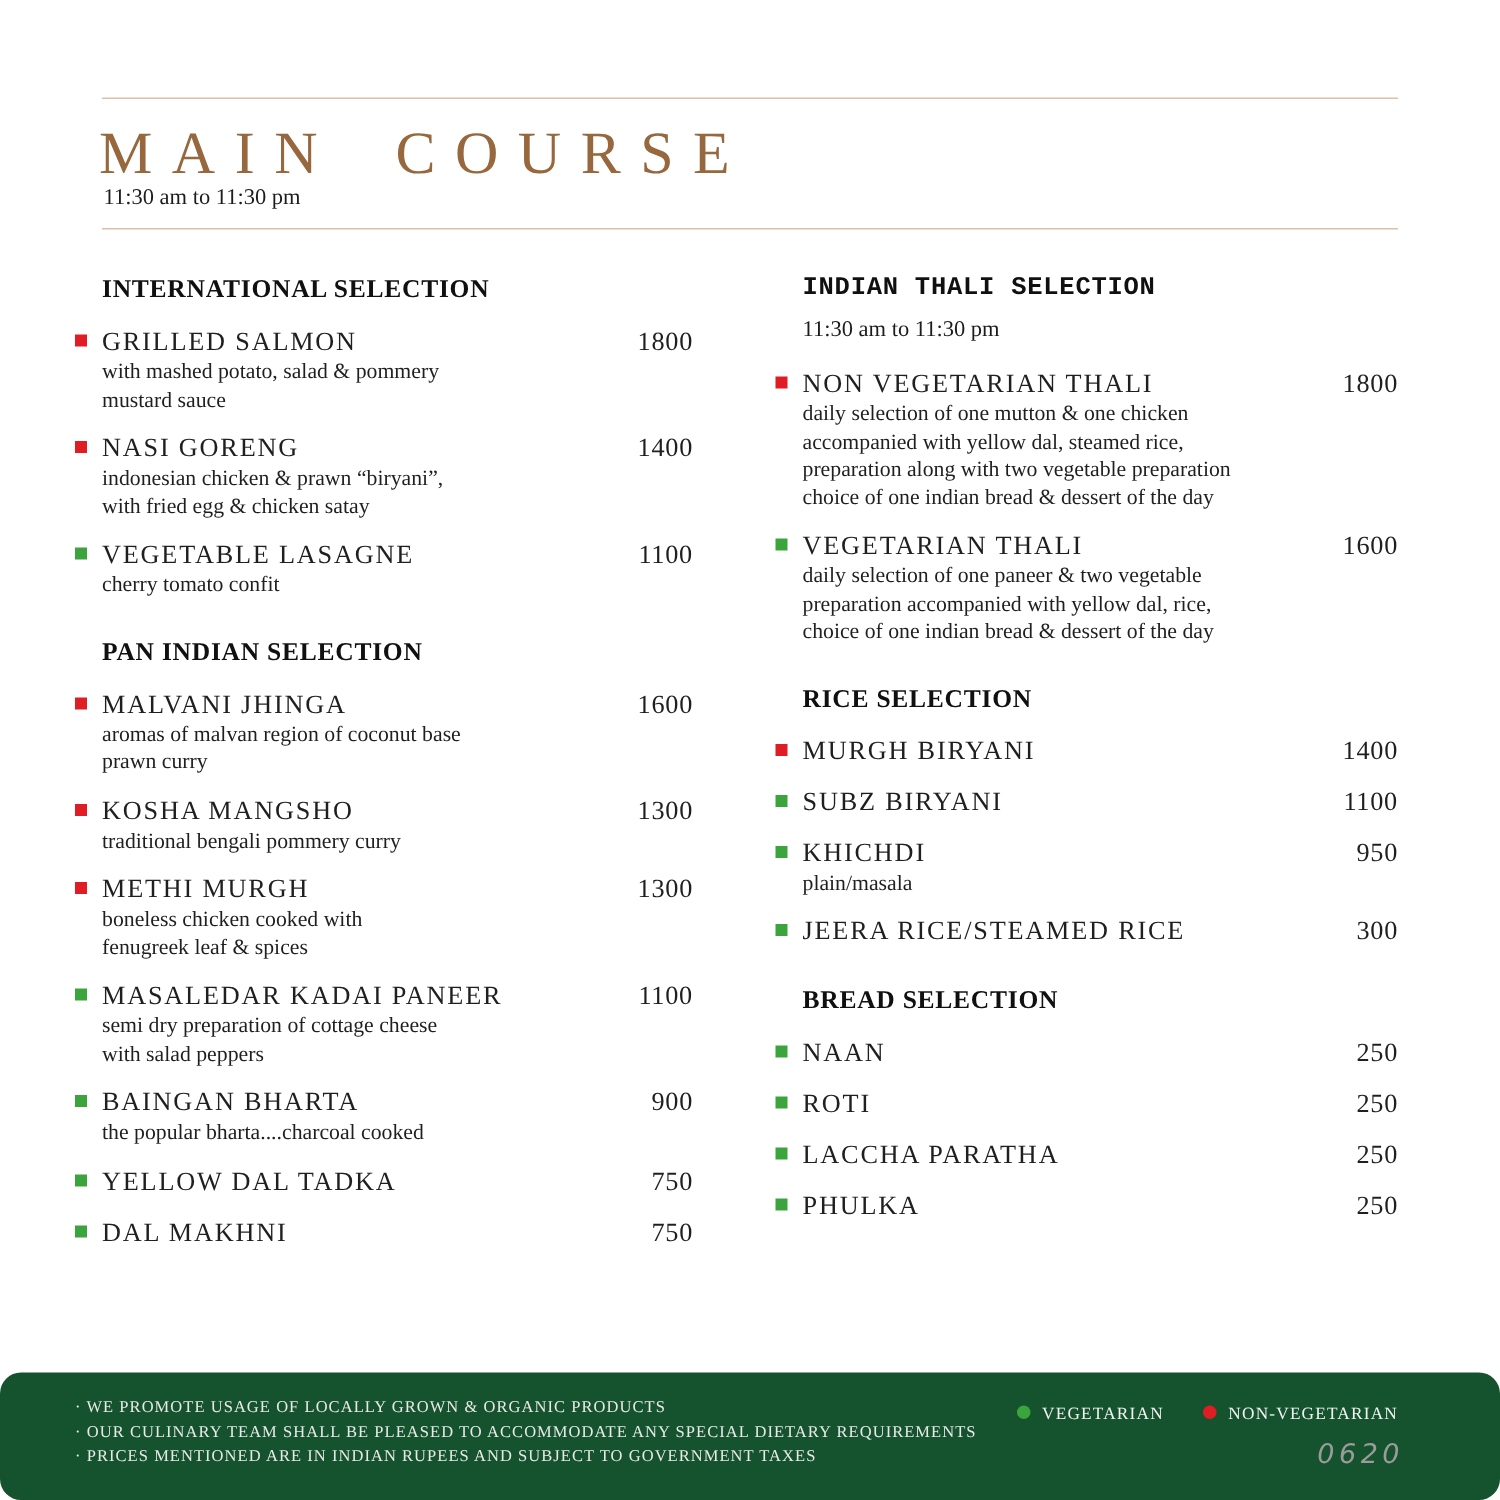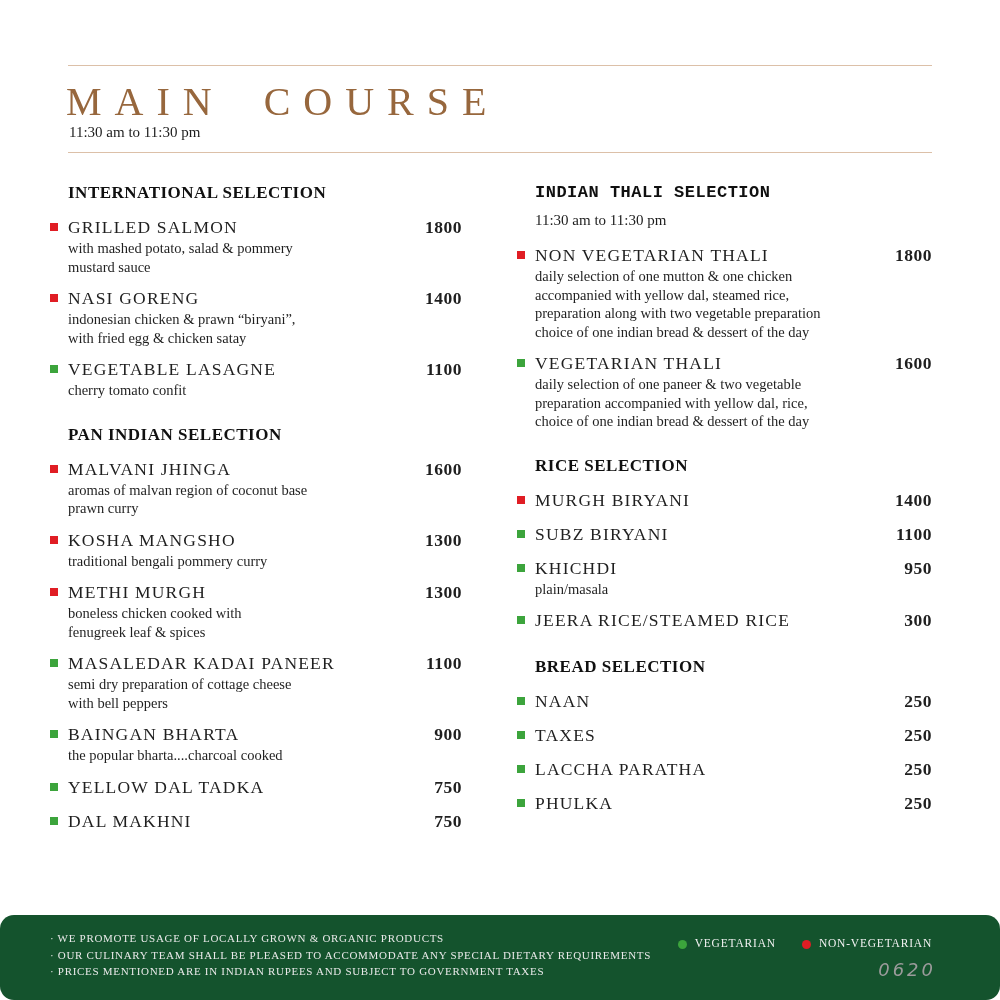--- a/index.html
+++ b/index.html
@@ -25,29 +25,29 @@
   .menu-section.has-subtitle .section-title { margin-bottom:6px;font-family:Liberation Mono, monospace; }
   .section-subtitle { font-size:15px; color:#1c1c1c; line-height:20px; margin:0 0 13px 18px; }
 
   .item { display:flex; gap:10px; margin-bottom:10px; }
   .marker { flex:none; width:8px; height:8px; margin-top:8px; }
   [data-diet="veg"] { background:#3ca43c; }
   [data-diet="non-veg"] { background:#e01d24; }
   .item-body { flex:1; min-width:0; }
   .item-row { display:flex; justify-content:space-between; align-items:baseline; line-height:24px; }
   .item-name { font-size:17.5px; color:#1f1f1f; letter-spacing:1.2px; }
-  .item-price { font-size:17.5px; color:#1f1f1f; letter-spacing:0.5px; padding-left:12px;font-weight:bold; }
+  .item-price { font-size:17.5px; color:#1f1f1f; letter-spacing:0.5px; padding-left:12px; }
   .desc-line { font-size:14.5px; line-height:18.5px; color:#1f1f1f; }
   .desc-line:empty { display:none; }
 
   .footer { position:absolute; left:0; right:0; top:915px; bottom:0; background:#14532d;border-radius:14px; }
   .notes { position:absolute; left:50px; top:15px; }
   .note { font-size:11px; line-height:16.5px; color:#e9e9e9; letter-spacing:0.7px; }
   .legend { position:absolute; right:68px; top:22px; display:flex; gap:26px; align-items:center; }
-  .legend-item { display:flex; align-items:flex-end; gap:8px; }
+  .legend-item { display:flex; align-items:flex-start; gap:8px; }
   .dot { width:9px; height:9px; border-radius:50%; display:inline-block; }
   .legend-label { font-size:11.5px; color:#f2f2f2; letter-spacing:0.8px; }
   .code { position:absolute; right:64px; top:44px; font-family:"DejaVu Sans", sans-serif;
           font-style:italic; font-size:18px; color:#9b9b9b; letter-spacing:3px; }
 </style>
 </head>
 <body>
 
 <div class="page">
 
@@ -136,21 +136,21 @@
       </div>
 
       <div class="item">
         <span class="marker" data-diet="veg"></span>
         <div class="item-body">
           <div class="item-row">
             <span class="item-name">MASALEDAR KADAI PANEER</span>
             <span class="item-price">1100</span>
           </div>
           <div class="desc-line">semi dry preparation of cottage cheese</div>
-          <div class="desc-line">with bell peppers</div>
+          <div class="desc-line">with salad peppers</div>
         </div>
       </div>
 
       <div class="item">
         <span class="marker" data-diet="veg"></span>
         <div class="item-body">
           <div class="item-row">
             <span class="item-name">BAINGAN BHARTA</span>
             <span class="item-price">900</span>
           </div>
@@ -269,21 +269,21 @@
             <span class="item-name">NAAN</span>
             <span class="item-price">250</span>
           </div>
         </div>
       </div>
 
       <div class="item">
         <span class="marker" data-diet="veg"></span>
         <div class="item-body">
           <div class="item-row">
-            <span class="item-name">TAXES</span>
+            <span class="item-name">ROTI</span>
             <span class="item-price">250</span>
           </div>
         </div>
       </div>
 
       <div class="item">
         <span class="marker" data-diet="veg"></span>
         <div class="item-body">
           <div class="item-row">
             <span class="item-name">LACCHA PARATHA</span>

